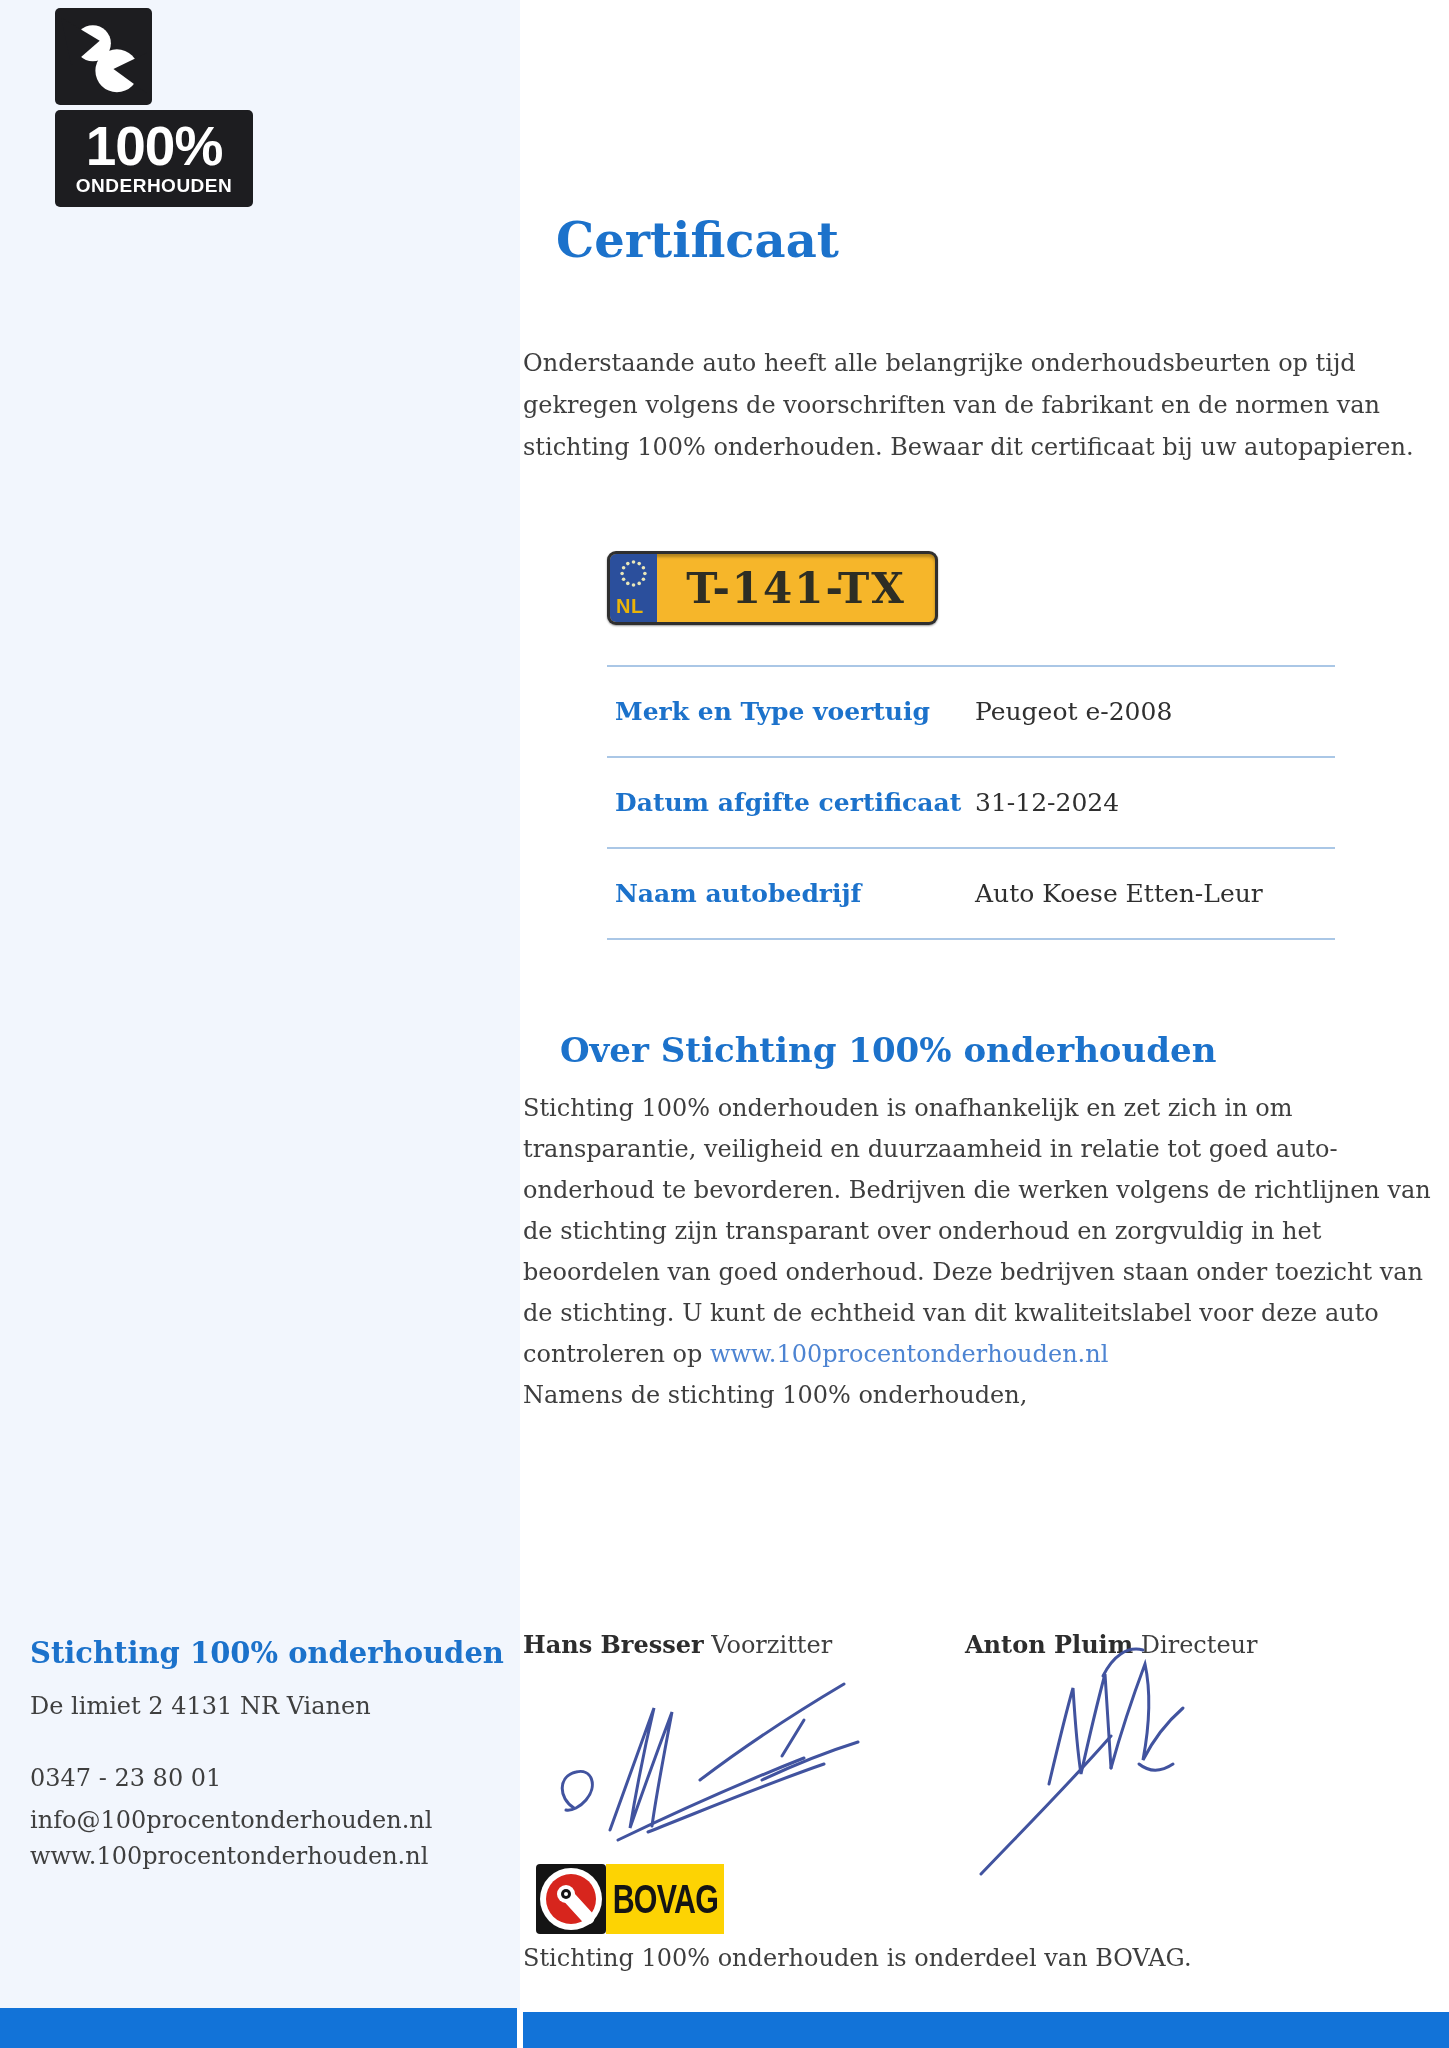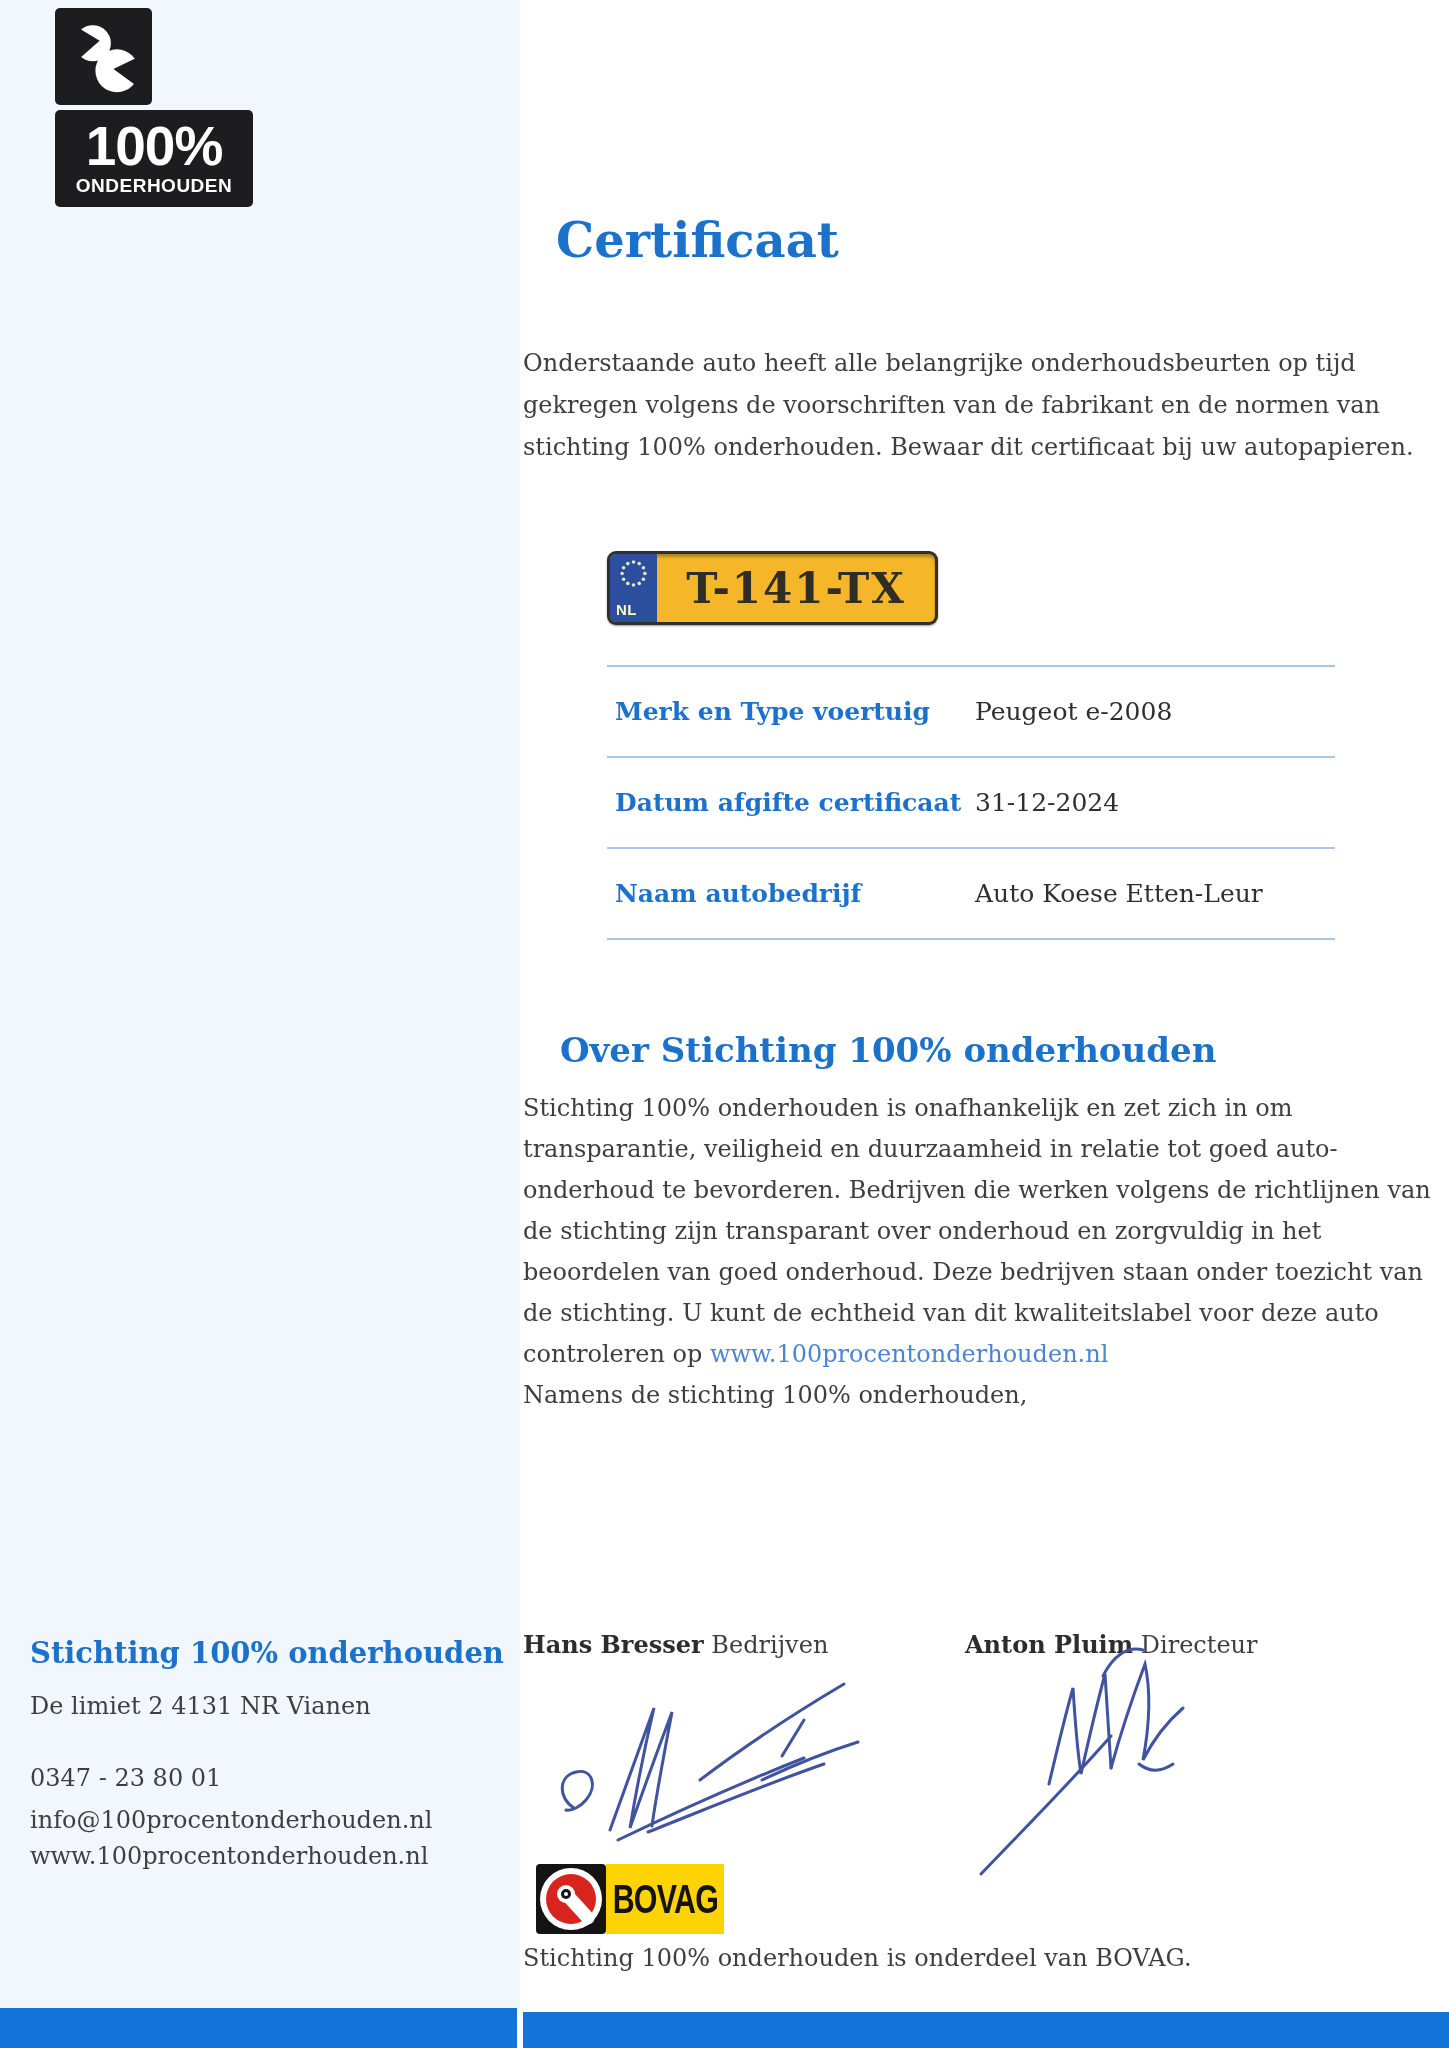--- a/index.html
+++ b/index.html
@@ -18,22 +18,22 @@
 
   .title{position:absolute;left:556px;top:212px;margin:0;font-size:48px;font-weight:bold;color:#1c72cb;}
   .intro{position:absolute;left:523px;top:342px;width:908px;margin:0;font-size:24px;line-height:42px;}
 
   
   .plate{position:absolute;left:607px;top:551px;width:331px;height:74px;box-sizing:border-box;
          background:#2f2f2f;border-radius:9px;padding:3px;box-shadow:0 1px 2px rgba(0,0,0,.4);}
   .plate-inner{position:relative;display:flex;width:100%;height:100%;background:#f6b62a;border-radius:6px;
                box-shadow:inset 0 3px 3px rgba(0,0,0,.28);overflow:hidden;}
   .plate-strip{position:relative;width:47px;background:#2b4f9c;flex:0 0 47px;}
-  .plate-country{position:absolute;left:6px;bottom:4px;color:#fef9c3;font-family:"Liberation Sans",sans-serif;
-                 font-weight:bold;font-size:15px;letter-spacing:0.5px;}
+  .plate-country{position:absolute;left:6px;bottom:4px;color:#eab308;font-family:"Liberation Sans",sans-serif;
+                 font-weight:bold;font-size:20px;letter-spacing:0.5px;}
   .plate-number{flex:1;display:flex;align-items:center;justify-content:center;
                 font-size:42px;font-weight:bold;letter-spacing:2px;color:#2e2e24;}
 
   
   .details{position:absolute;left:607px;top:665px;width:728px;border-bottom:2px solid #aac7e6;}
   .detail-row{position:relative;height:89px;border-top:2px solid #aac7e6;display:flex;align-items:center;}
   .detail-label{color:#1c72cb;font-weight:bold;font-size:25px;padding-left:8px;}
   .detail-value{position:absolute;left:368px;font-size:25px;color:#2f2f2f;}
 
   .about-h{position:absolute;left:552px;top:1022px;margin:8px;font-size:34px;font-weight:bold;color:#1c72cb;}
@@ -128,21 +128,21 @@
     </div>
     <div class="detail-row">
       <span class="detail-label">Naam autobedrijf</span>
       <span class="detail-value">Auto Koese Etten-Leur</span>
     </div>
   </div>
 
   <h2 class="about-h">Over Stichting 100% onderhouden</h2>
   <p class="about"><span>Stichting 100% onderhouden is onafhankelijk en zet zich in om transparantie, veiligheid en duurzaamheid in relatie tot goed auto-onderhoud te bevorderen. Bedrijven die werken volgens de richtlijnen van de stichting zijn transparant over onderhoud en zorgvuldig in het beoordelen van goed onderhoud. Deze bedrijven staan onder toezicht van de stichting. U kunt de echtheid van dit kwaliteitslabel voor deze auto controleren op </span><a href="#">www.100procentonderhouden.nl</a><span class="namens">Namens de stichting 100% onderhouden,</span></p>
 
-  <div class="sig-cap sig-cap-hans"><b>Hans Bresser</b>&nbsp;<span>Bedrijven</span></div>
+  <div class="sig-cap sig-cap-hans"><b>Hans Bresser</b>&nbsp;<span>Voorzitter</span></div>
   <div class="sig-cap sig-cap-anton"><b>Anton Pluim</b>&nbsp;<span>Directeur</span></div>
 
   <svg class="sig-svg sig-hans" width="340" height="200" viewBox="0 0 340 200" aria-hidden="true">
     <g fill="none" stroke="#41539f" stroke-width="3" stroke-linecap="round">
       <path d="M22 150 C6 140 6 118 24 114 C40 110 46 128 34 142 C28 149 20 153 14 152"></path>
       <path d="M58 172 C74 128 90 84 102 50 C92 92 84 134 78 170 C94 124 108 86 120 54 C112 96 104 138 100 168"></path>
       <path d="M66 182 C120 156 186 126 252 100"></path>
       <path d="M96 174 C152 152 214 126 272 106"></path>
       <path d="M148 122 C190 90 238 58 292 26"></path>
       <path d="M210 122 C244 106 274 94 306 84"></path>

